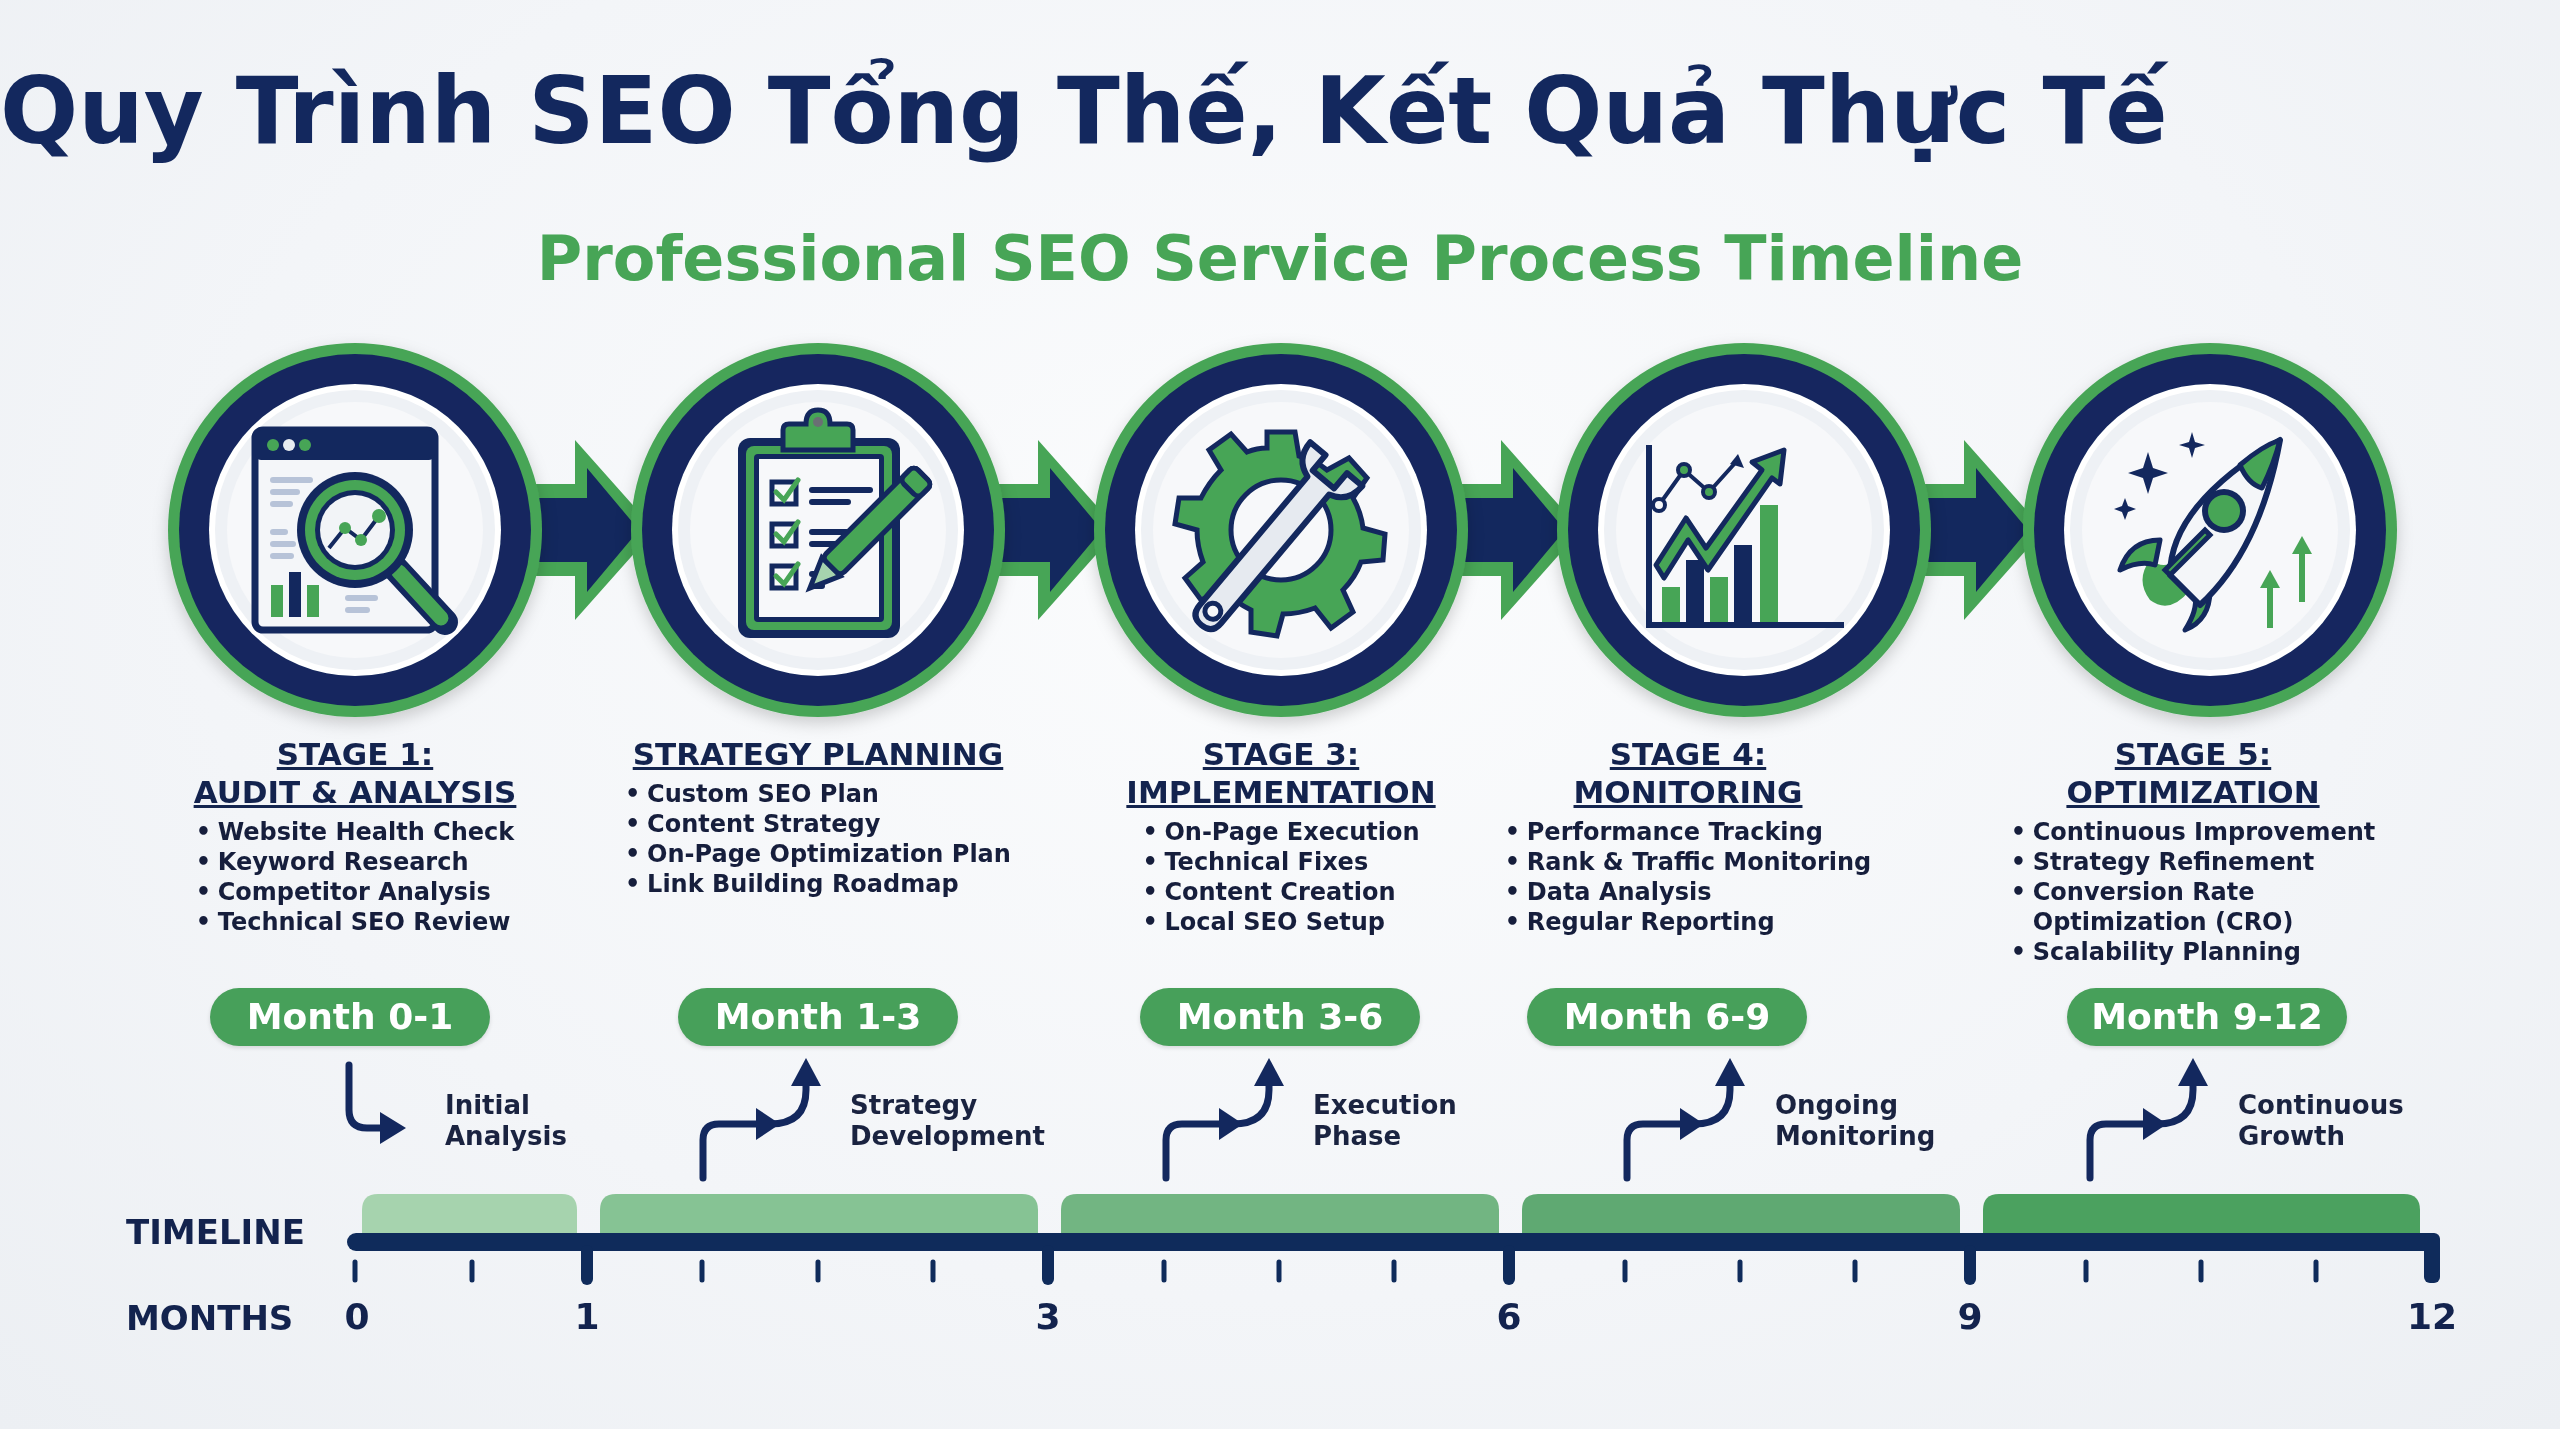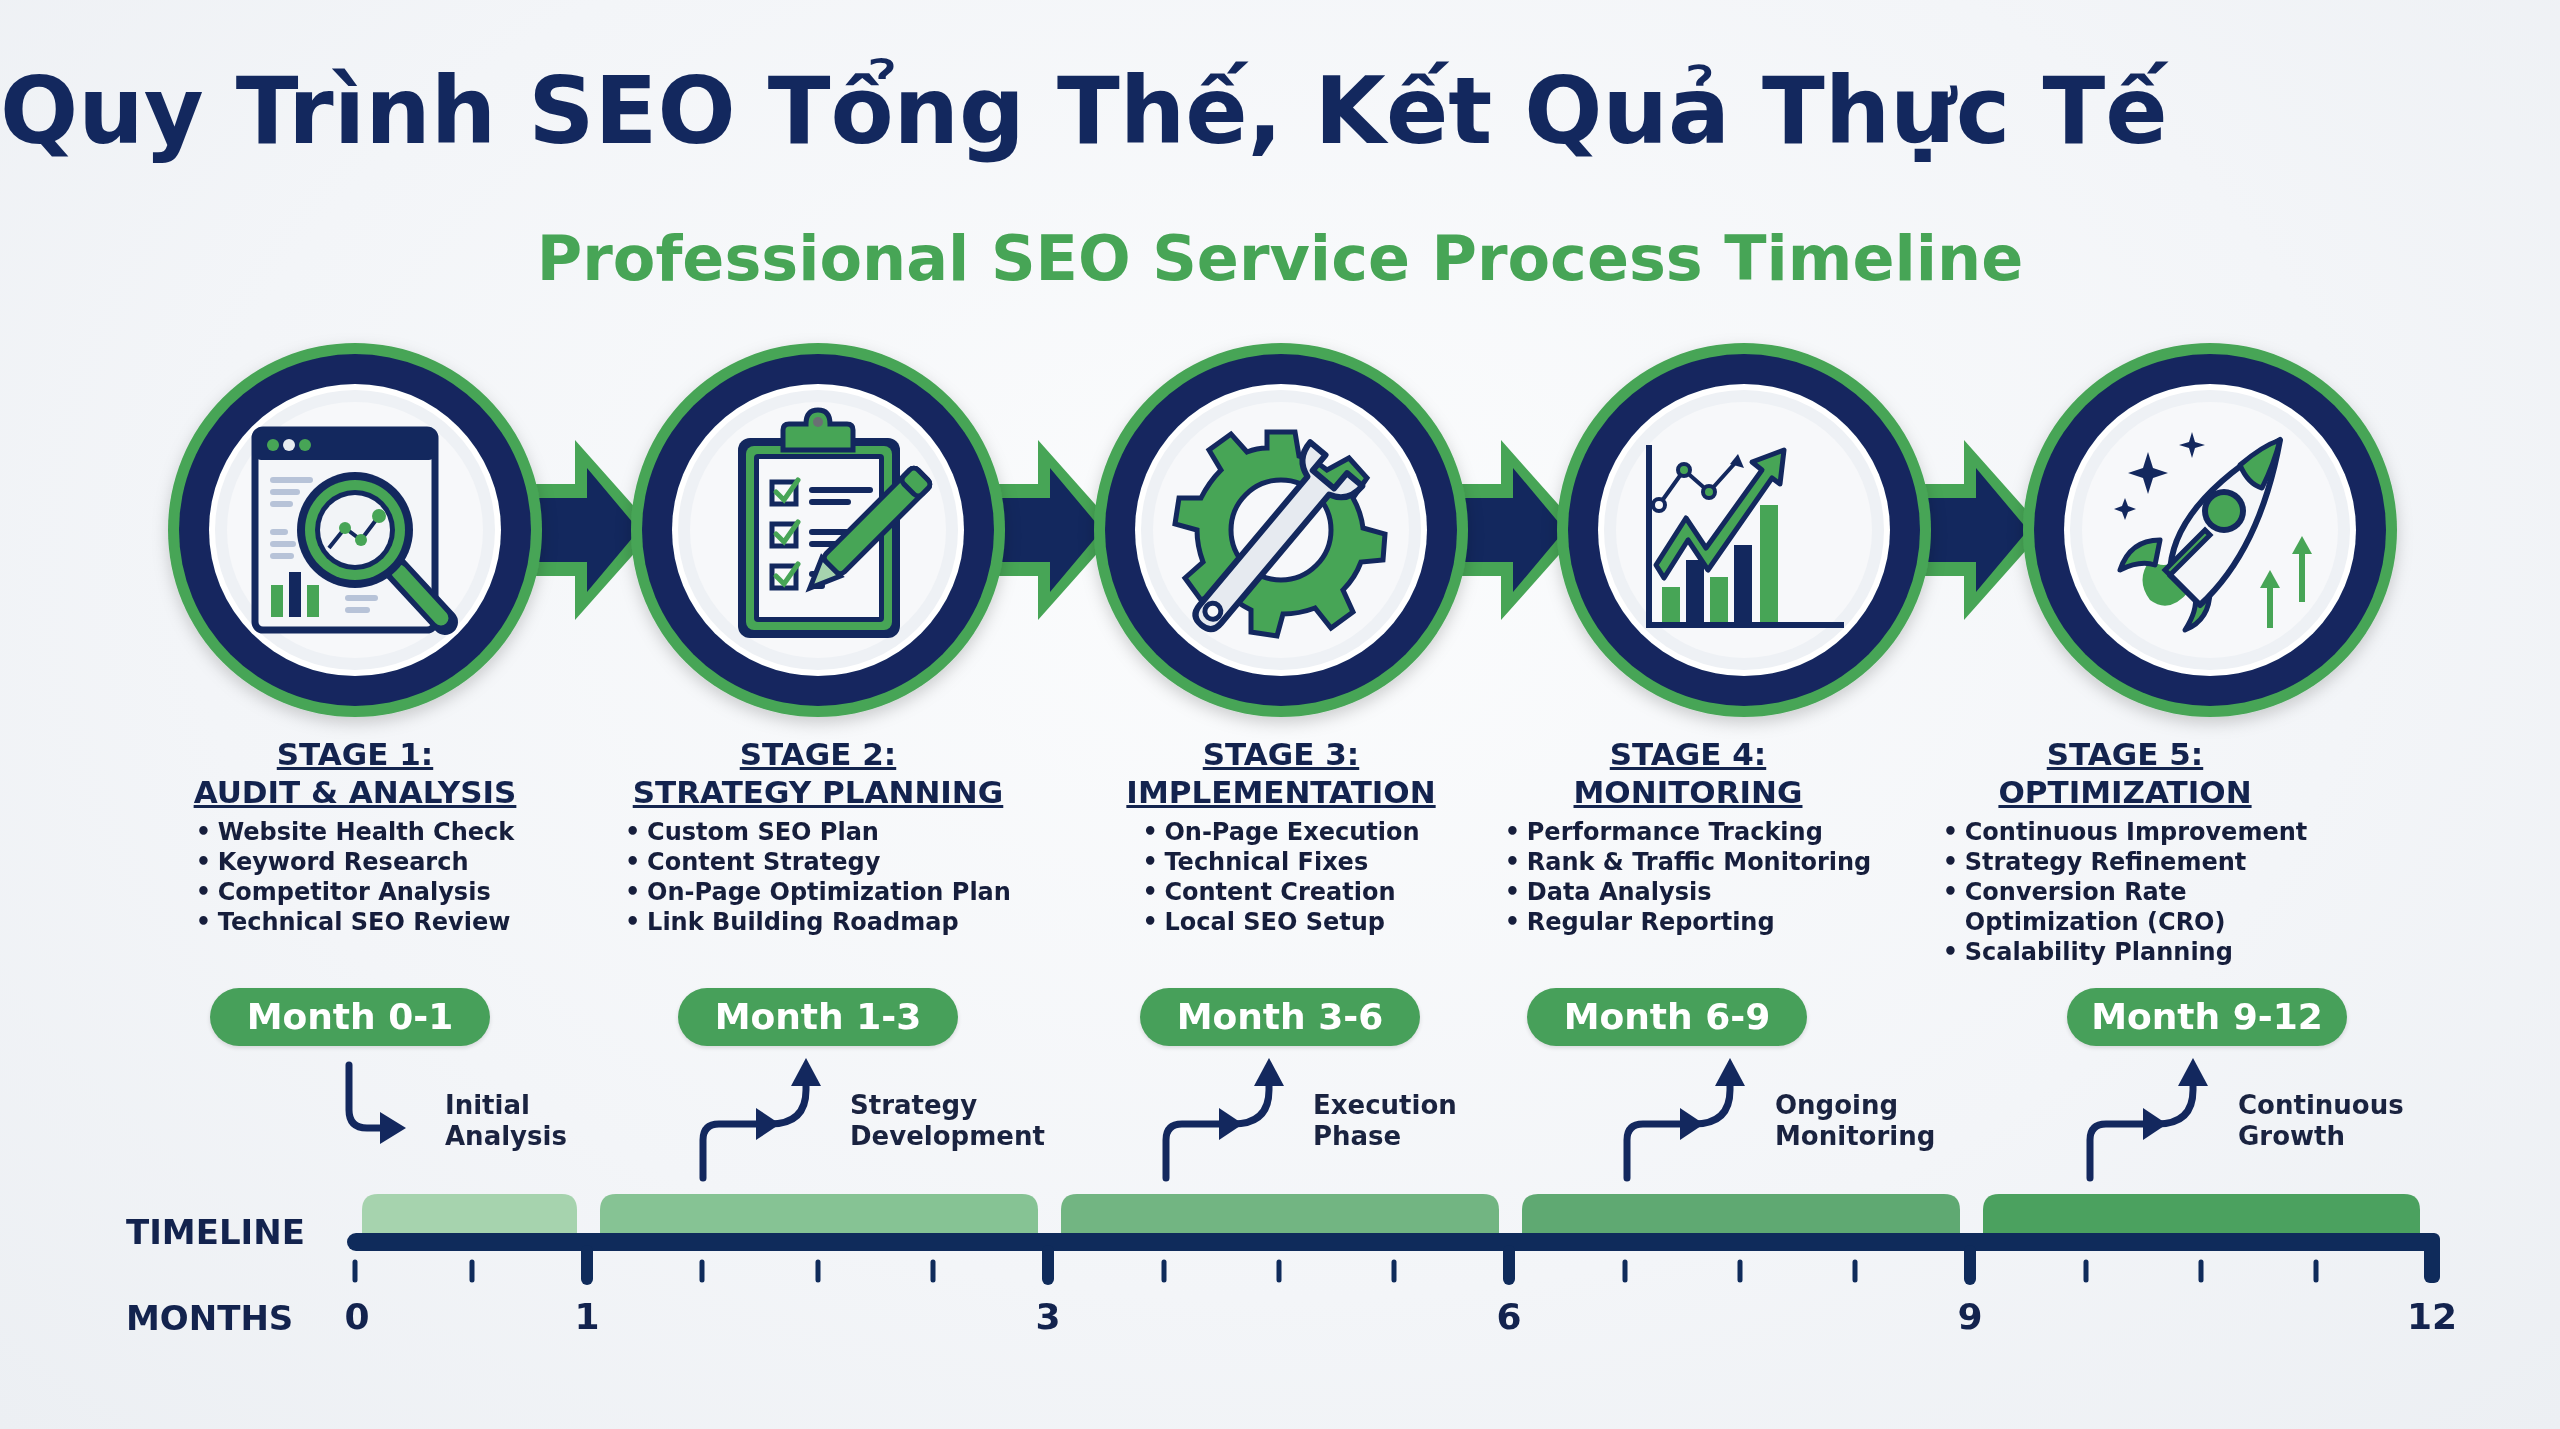--- a/index.html
+++ b/index.html
@@ -276,21 +276,20 @@
   <div class="stage-num">STAGE 1:</div>
   <div class="stage-name">AUDIT &amp; ANALYSIS</div>
   <ul class="stage-list">
     <li>Website Health Check</li>
     <li>Keyword Research</li>
     <li>Competitor Analysis</li>
     <li>Technical SEO Review</li>
   </ul>
 </div>
 <div class="abs stage-text" style="left:598px">
-  <div class="stage-num">STAGE 2:</div>
   <div class="stage-name">STRATEGY PLANNING</div>
   <ul class="stage-list">
     <li>Custom SEO Plan</li>
     <li>Content Strategy</li>
     <li>On-Page Optimization Plan</li>
     <li>Link Building Roadmap</li>
   </ul>
 </div>
 <div class="abs stage-text" style="left:1061px">
   <div class="stage-num">STAGE 3:</div>
@@ -305,21 +304,21 @@
 <div class="abs stage-text" style="left:1468px">
   <div class="stage-num">STAGE 4:</div>
   <div class="stage-name">MONITORING</div>
   <ul class="stage-list">
     <li>Performance Tracking</li>
     <li>Rank &amp; Traffic Monitoring</li>
     <li>Data Analysis</li>
     <li>Regular Reporting</li>
   </ul>
 </div>
-<div class="abs stage-text" style="left:1905px">
+<div class="abs stage-text" style="left:1973px">
   <div class="stage-num">STAGE 5:</div>
   <div class="stage-name">OPTIMIZATION</div>
   <ul class="stage-list">
     <li>Continuous Improvement</li>
     <li>Strategy Refinement</li>
     <li>Conversion Rate</li>
     <li class="cont">Optimization (CRO)</li>
     <li>Scalability Planning</li>
   </ul>
 </div>

